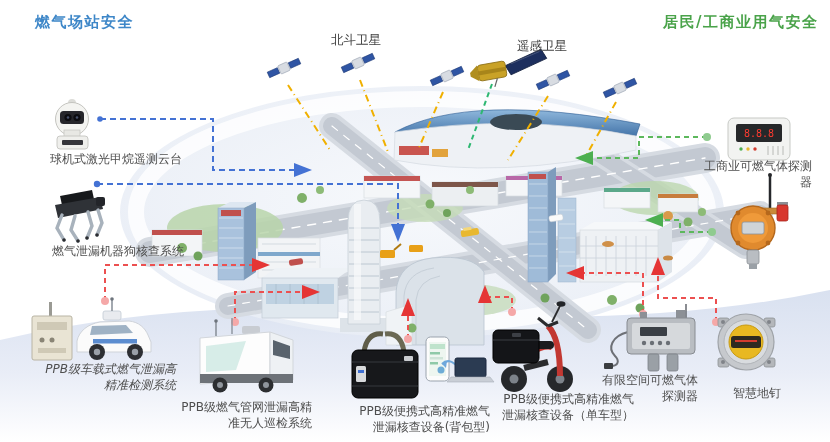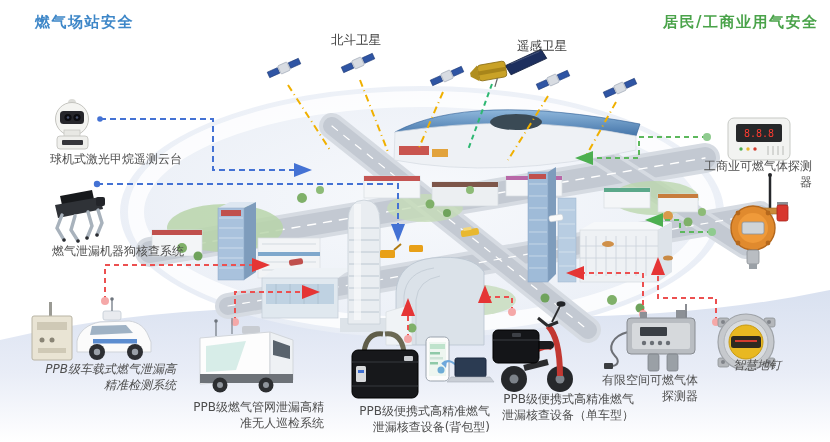--- a/index.html
+++ b/index.html
@@ -487,24 +487,24 @@
 <div class="title" style="left:35px;top:13px;color:#3e87c8;">燃气场站安全</div>
 <div class="title" style="left:663px;top:13px;color:#4aa34a;">居民/工商业用气安全</div>
 
 <div class="sat-label" style="left:331px;top:32px;">北斗卫星</div>
 <div class="sat-label" style="left:479px;top:38px;margin-left:38px;">遥感卫星</div>
 
 <div class="label" style="left:20px;top:152px;width:162px;">球机式激光甲烷遥测云台</div>
 <div class="label" style="left:22px;top:244px;width:162px;">燃气泄漏机器狗核查系统</div>
 <div class="label" style="left:18px;top:362px;width:158px;font-style:italic;">PPB级车载式燃气泄漏高
 精准检测系统</div>
-<div class="label" style="left:168px;top:400px;width:156px;">PPB级燃气管网泄漏高精
+<div class="label" style="left:156px;top:400px;width:156px;">PPB级燃气管网泄漏高精
 准无人巡检系统</div>
 <div class="label" style="left:334px;top:404px;width:156px;">PPB级便携式高精准燃气
 泄漏核查设备(背包型)</div>
 <div class="label" style="left:472px;top:392px;width:162px;">PPB级便携式高精准燃气
 泄漏核查设备（单车型）</div>
 <div class="label" style="left:598px;top:373px;width:100px;">有限空间可燃气体
 探测器</div>
-<div class="label" style="left:709px;top:358px;width:72px;font-style:italic;">智慧地钉</div>
+<div class="label" style="left:709px;top:386px;width:72px;">智慧地钉</div>
 <div class="label" style="left:694px;top:159px;width:118px;">工商业可燃气体探测器</div>
 
 </div>
 
 </body></html>

